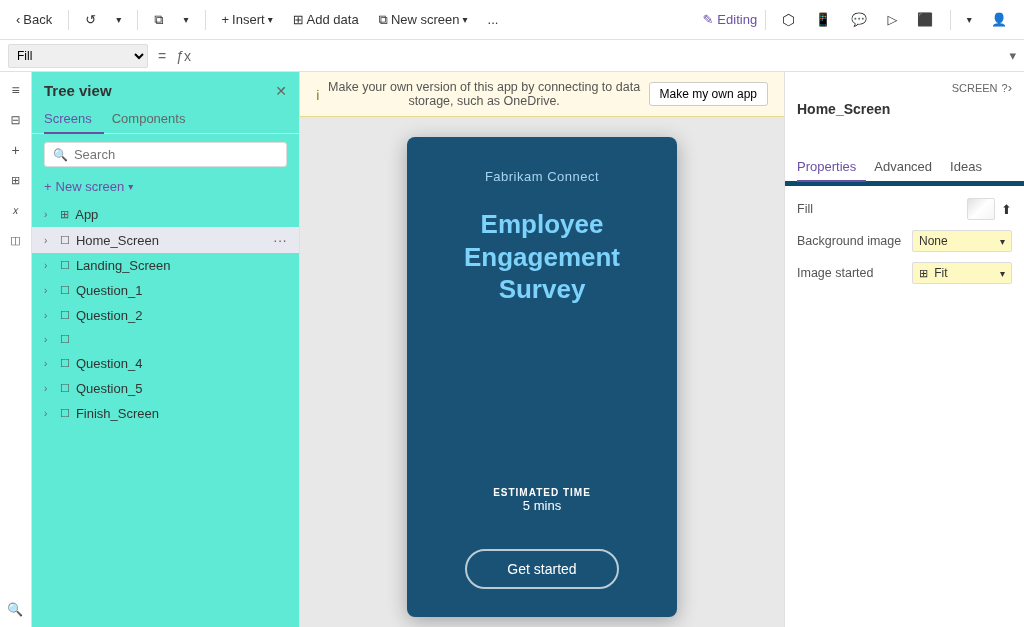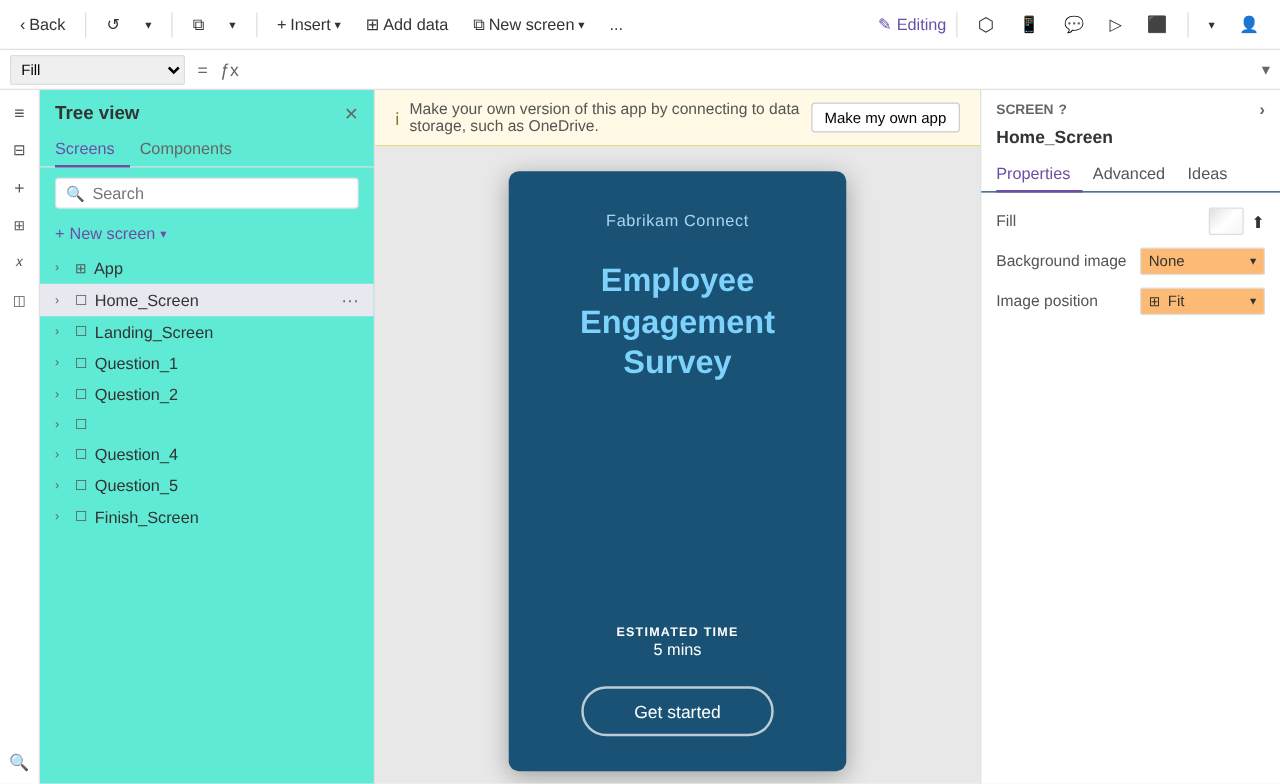--- a/index.html
+++ b/index.html
@@ -107,21 +107,21 @@
     .canvas-area {
       flex: 1; background: #e8e8e8; display: flex; flex-direction: column;
       overflow: hidden;
     }
     .canvas-banner {
       background: #fff9e6; border-bottom: 1px solid #e8d88a;
       padding: 8px 16px; display: flex; align-items: center; gap: 8px;
       font-size: 12.5px; color: #555;
     }
     .canvas-banner-icon { color: #8a7a30; font-size: 14px; }
-    .canvas-banner-text { flex: 1; }
+    .canvas-banner-text { flex: 1; text-align: center; }
     .canvas-banner-btn {
       background: #fff; border: 1px solid #ccc; border-radius: 3px;
       padding: 4px 10px; font-size: 12px; cursor: pointer; white-space: nowrap;
     }
     .canvas-body {
       flex: 1; display: flex; align-items: center; justify-content: center;
       padding: 20px;
     }
 
     
@@ -135,49 +135,48 @@
       width: 100%; padding: 24px 16px 16px 16px;
       display: flex; flex-direction: column; align-items: center;
       gap: 8px;
     }
     .app-brand { color: #a8d4f0; font-size: 13px; letter-spacing: 0.5px; margin-top: 8px; }
     .app-title {
       color: #7dd3fc; font-size: 26px; font-weight: 600;
       text-align: center; line-height: 1.25; margin-top: 16px;
     }
     .app-time-section {
-      position: absolute; bottom: 90px; text-align: center;
+      position: absolute; bottom: 104px; text-align: center;
     }
     .app-time-label { color: #fff; font-size: 10px; font-weight: 700; letter-spacing: 1px; }
     .app-time-value { color: #fff; font-size: 13px; margin-top: 0; }
     .app-btn {
       position: absolute; bottom: 28px;
       background: transparent; border: 2px solid rgba(255,255,255,0.7);
       border-radius: 25px; padding: 10px 40px;
       color: #fff; font-size: 14px; font-weight: 500; cursor: pointer;
       white-space: nowrap;
     }
 
     
     .right-panel {
       width: 240px; background: #fff; border-left: 1px solid #e0e0e0;
       display: flex; flex-direction: column;
     }
     .right-panel-header {
-      display: flex; align-items: center; justify-content: space-between;
+      display: flex; align-items: center; justify-content: flex-end;
       padding: 8px 12px 4px 12px;
-      font-weight: bold;
     }
     .right-panel-screen {
       font-size: 11px; color: #666; display: flex; align-items: center; gap: 4px;
     }
     .right-panel-expand { cursor: pointer; color: #666; }
     .right-panel-name { font-size: 14px; font-weight: 600; padding: 2px 12px 8px 12px; }
     .right-panel-tabs {
-      display: flex; border-bottom: 1px solid #0c4a6e; padding: 0 12px;
+      display: flex; border-bottom: 5px solid #0c4a6e; padding: 0 12px; margin-top: 28px;
     }
     .right-panel-tab {
       padding: 6px 10px 6px 0; margin-right: 8px; font-size: 13px;
       cursor: pointer; color: #555; border-bottom: 2px solid transparent;
       margin-bottom: -1px;
     }
     .right-panel-tab.active { color: #6b4fa5; border-bottom-color: #6b4fa5; }
     .right-panel-body { padding: 12px; }
     .prop-row {
       display: flex; align-items: center; margin-bottom: 10px;
@@ -186,21 +185,21 @@
     .prop-label { font-size: 12.5px; color: #555; }
     .prop-value-text { flex: 1; }
     .prop-fill-box {
       width: 28px; height: 22px; border: 1px solid #ddd;
       border-radius: 2px; cursor: pointer;
       background: linear-gradient(135deg, #e0e0e0 0%, #fff 50%, #f5f5f5 100%);
     }
     .prop-select {
       display: flex; align-items: center; border: 1px solid #ddd;
       border-radius: 2px; padding: 3px 6px; font-size: 12px;
-      min-width: 100px; cursor: pointer; background: #fdba74; gap: 4px;
+      min-width: 100px; cursor: pointer; background: #fef9c3; gap: 4px;
     }
     .prop-select .chevron { margin-left: auto; font-size: 10px; }
     .prop-icon { font-size: 11px; margin-right: 2px; }
   </style>
 </head>
 <body>
 
 <div class="top-toolbar">
   <button class="toolbar-btn">
     <span>‹</span>
@@ -415,21 +414,21 @@
 
       <div class="prop-row">
         <span class="prop-label">Background image</span>
         <div class="prop-select">
           <span class="prop-value-text">None</span>
           <span class="chevron">▾</span>
         </div>
       </div>
 
       <div class="prop-row">
-        <span class="prop-label">Image position</span>
+        <span class="prop-label">Image started</span>
         <div class="prop-select">
           <span class="prop-icon">⊞</span>
           <span class="prop-value-text">Fit</span>
           <span class="chevron">▾</span>
         </div>
       </div>
     </div>
   </div>
 
 </div>

